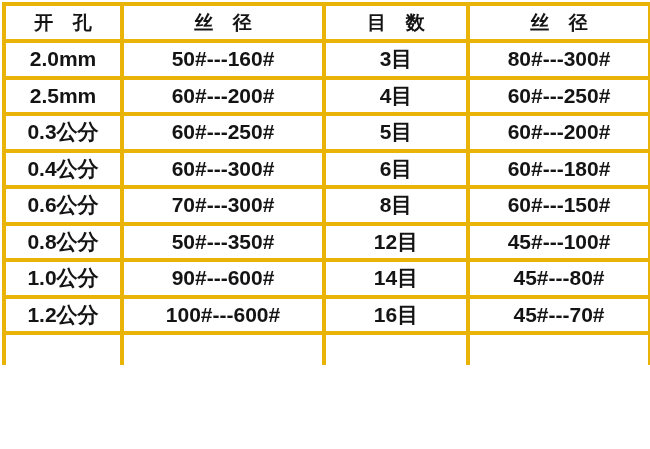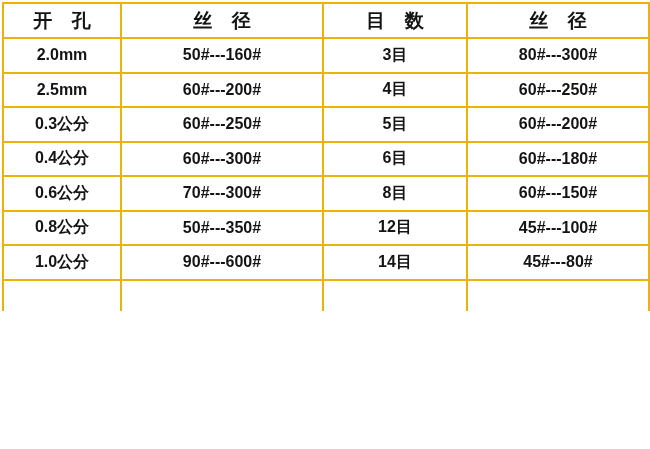--- a/index.html
+++ b/index.html
@@ -22,38 +22,38 @@
   }
   table.mesh-table {
     border-collapse: collapse;
     table-layout: fixed;
     margin: 2px 0 0 2px;
     width: 646px;
     background: #ffffff;
   }
   table.mesh-table th,
   table.mesh-table td {
-    border: 2px solid #eab308;
+    border: 4px solid #eab308;
     text-align: center;
     vertical-align: middle;
     color: #141414;
     padding: 0;
     overflow: hidden;
     white-space: nowrap;
   }
   table.mesh-table th {
     height: 33px;
     font-size: 19px;
     font-weight: bold;
     letter-spacing: 7px;
     text-indent: 7px; 
   }
   table.mesh-table td {
     height: 32.5px;
-    font-size: 16px;
+    font-size: 21px;
     font-weight: 600;
   }
   tr.partial-row td {
     height: 30px; 
     border-bottom: none;
   }
   col.c1 { width: 118px; }
   col.c2 { width: 202px; }
   col.c3 { width: 144px; }
   col.c4 { width: 182px; }
@@ -114,20 +114,26 @@
           <td>50#---350#</td>
           <td>12目</td>
           <td>45#---100#</td>
         </tr>
         <tr>
           <td>1.0公分</td>
           <td>90#---600#</td>
           <td>14目</td>
           <td>45#---80#</td>
         </tr>
+        <tr>
+          <td>1.2公分</td>
+          <td>100#---600#</td>
+          <td>16目</td>
+          <td>45#---70#</td>
+        </tr>
         <tr class="partial-row">
           <td></td>
           <td></td>
           <td></td>
           <td></td>
         </tr>
       </tbody>
   </table>
 </div>
 

